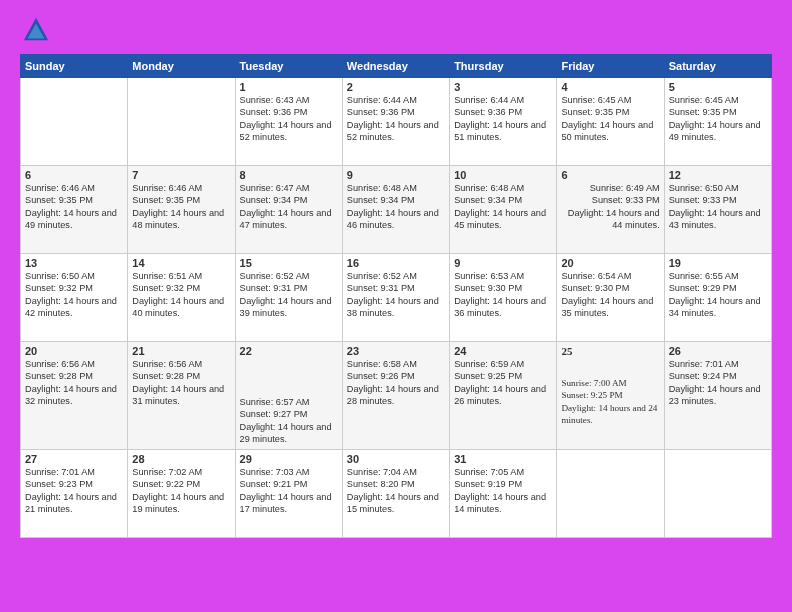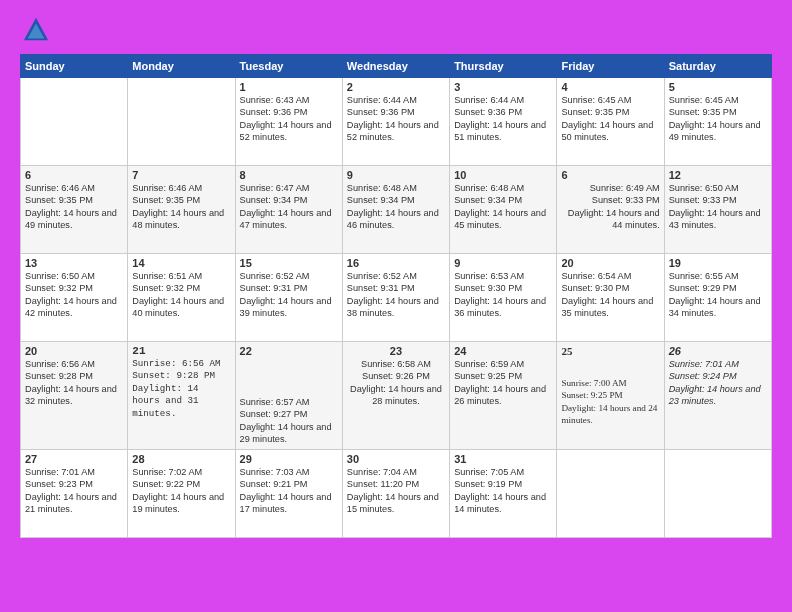--- a/index.html
+++ b/index.html
@@ -258,51 +258,51 @@
 Daylight: 14 hours and 34 minutes.</div>
           </td>
         </tr>
         <tr>
           <td style="background: rgb(245, 245, 245);">
             <span class="day-num">20</span>
             <div class="day-info" style="white-space: pre-line;">Sunrise: 6:56 AM
 Sunset: 9:28 PM
 Daylight: 14 hours and 32 minutes.</div>
           </td>
-          <td style="background: rgb(245, 245, 245); font-family: Liberation Mono, monospace;">
+          <td style="background: rgb(245, 245, 245);">
             <span class="day-num">21</span>
             <div class="day-info" style="white-space: pre-line;">Sunrise: 6:56 AM
 Sunset: 9:28 PM
 Daylight: 14 hours and 31 minutes.</div>
           </td>
           <td style="background: rgb(245, 245, 245);">
             <span class="day-num">22</span>
             <div class="day-info" style="white-space: pre-line; margin-top: 39px;">Sunrise: 6:57 AM
 Sunset: 9:27 PM
 Daylight: 14 hours and 29 minutes.</div>
           </td>
-          <td style="background: rgb(245, 245, 245); text-align: center;">
+          <td style="background: rgb(245, 245, 245);">
             <span class="day-num">23</span>
             <div class="day-info" style="white-space: pre-line;">Sunrise: 6:58 AM
 Sunset: 9:26 PM
 Daylight: 14 hours and 28 minutes.</div>
           </td>
           <td style="background: rgb(245, 245, 245);">
             <span class="day-num">24</span>
             <div class="day-info" style="white-space: pre-line;">Sunrise: 6:59 AM
 Sunset: 9:25 PM
 Daylight: 14 hours and 26 minutes.</div>
           </td>
           <td style="background: rgb(245, 245, 245); font-family: Liberation Serif, serif;">
             <span class="day-num">25</span>
             <div class="day-info" style="white-space: pre-line; margin-top: 20px;">Sunrise: 7:00 AM
 Sunset: 9:25 PM
 Daylight: 14 hours and 24 minutes.</div>
           </td>
-          <td style="background: rgb(245, 245, 245); font-style: italic;">
+          <td style="background: rgb(245, 245, 245);">
             <span class="day-num">26</span>
             <div class="day-info" style="white-space: pre-line;">Sunrise: 7:01 AM
 Sunset: 9:24 PM
 Daylight: 14 hours and 23 minutes.</div>
           </td>
         </tr>
         <tr>
           <td>
             <span class="day-num">27</span>
             <div class="day-info" style="white-space: pre-line;">Sunrise: 7:01 AM
@@ -317,21 +317,21 @@
           </td>
           <td>
             <span class="day-num">29</span>
             <div class="day-info" style="white-space: pre-line;">Sunrise: 7:03 AM
 Sunset: 9:21 PM
 Daylight: 14 hours and 17 minutes.</div>
           </td>
           <td>
             <span class="day-num">30</span>
             <div class="day-info" style="white-space: pre-line;">Sunrise: 7:04 AM
-Sunset: 11:20 PM
+Sunset: 8:20 PM
 Daylight: 14 hours and 15 minutes.</div>
           </td>
           <td>
             <span class="day-num">31</span>
             <div class="day-info" style="white-space: pre-line;">Sunrise: 7:05 AM
 Sunset: 9:19 PM
 Daylight: 14 hours and 14 minutes.</div>
           </td>
           <td class="empty-cell"></td>
           <td class="empty-cell"></td>

